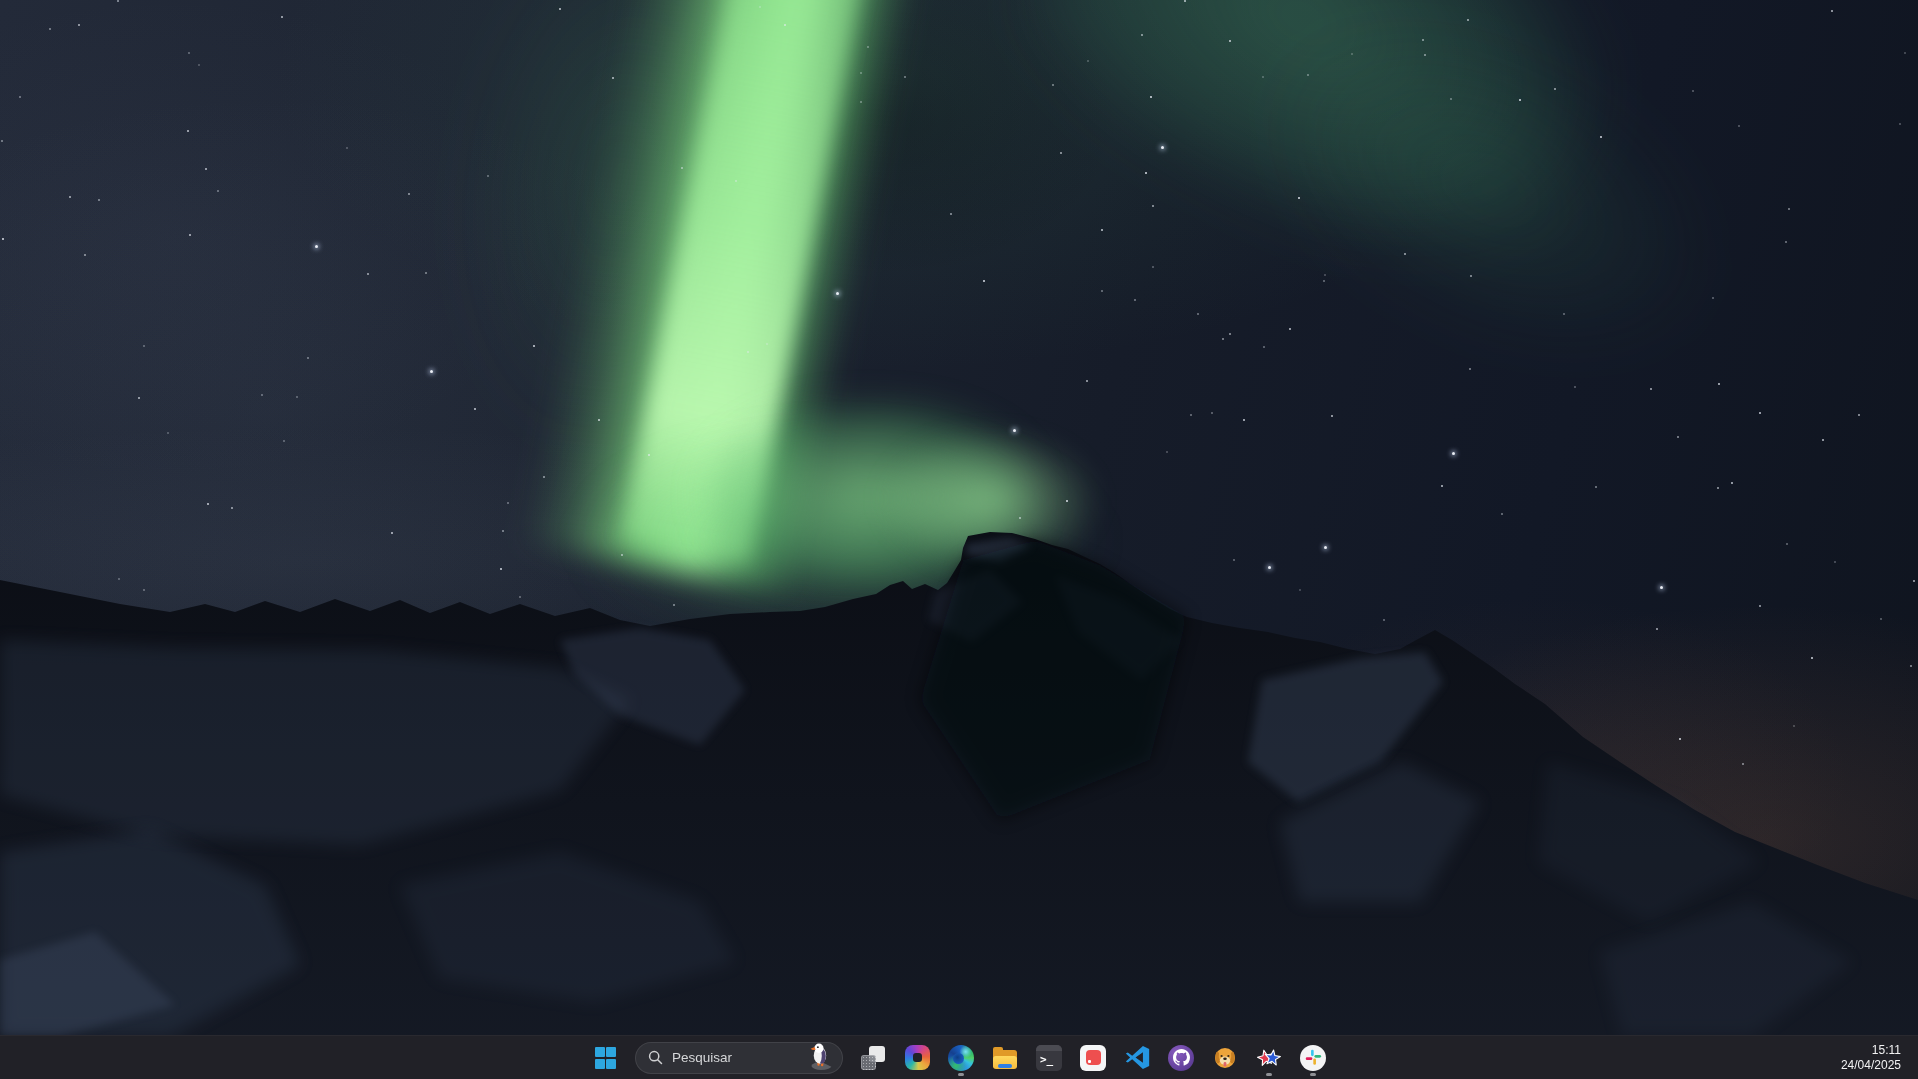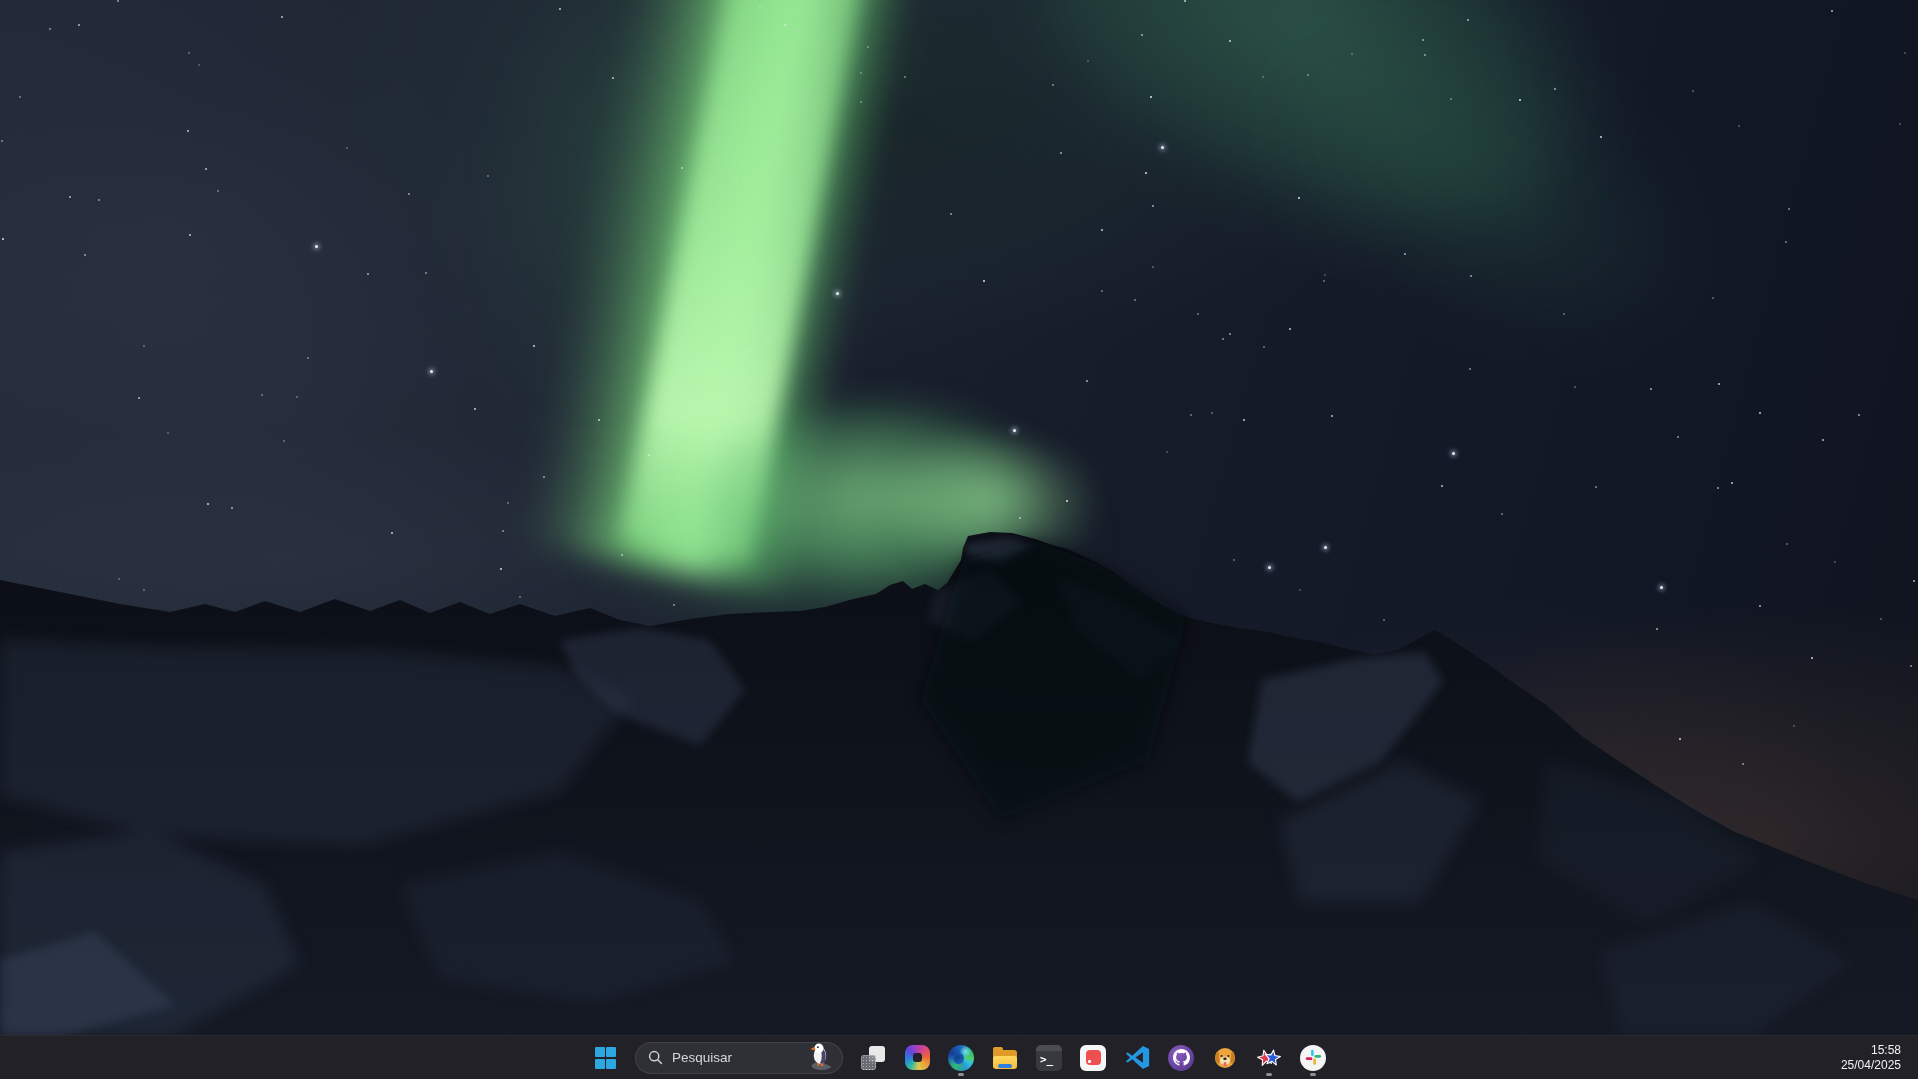--- a/index.html
+++ b/index.html
@@ -439,18 +439,18 @@
             <rect x="8.8" y="10.0" width="2.8" height="6.8" rx="1.4" fill="#ECB22E"></rect>
             <rect x="0.8" y="8.8" width="7.0" height="2.8" rx="1.4" fill="#E01E5A"></rect>
           </svg>
         </div>
         <div class="run-dash"></div>
       </div>
 
     </div>
 
     <div class="clock">
-      <div>15:58</div>
-      <div>25/04/2025</div>
+      <div>15:11</div>
+      <div>24/04/2025</div>
     </div>
   </div>
 
 </div>
 
 </body></html>

